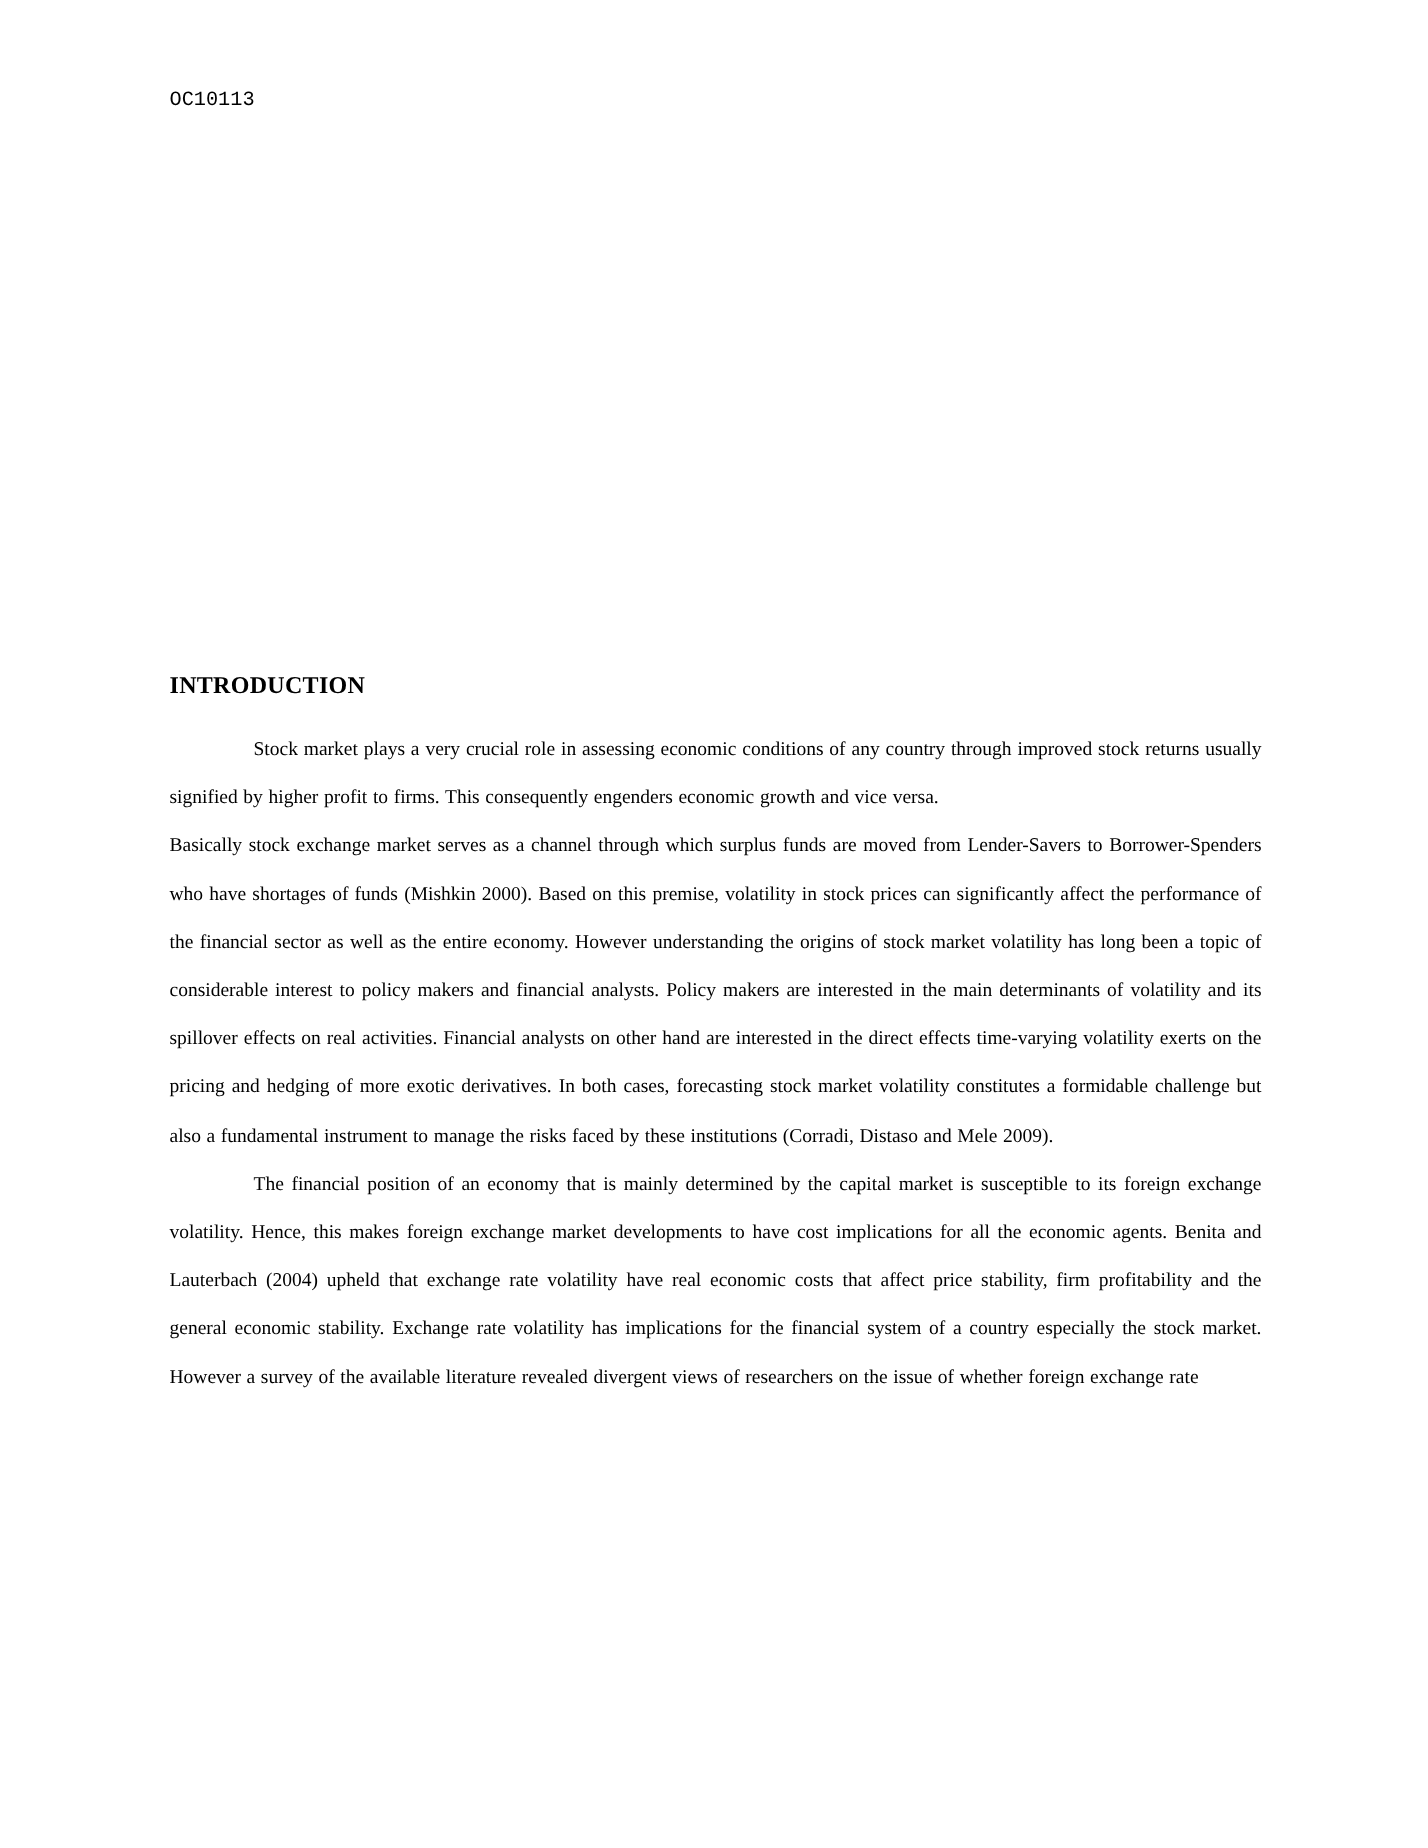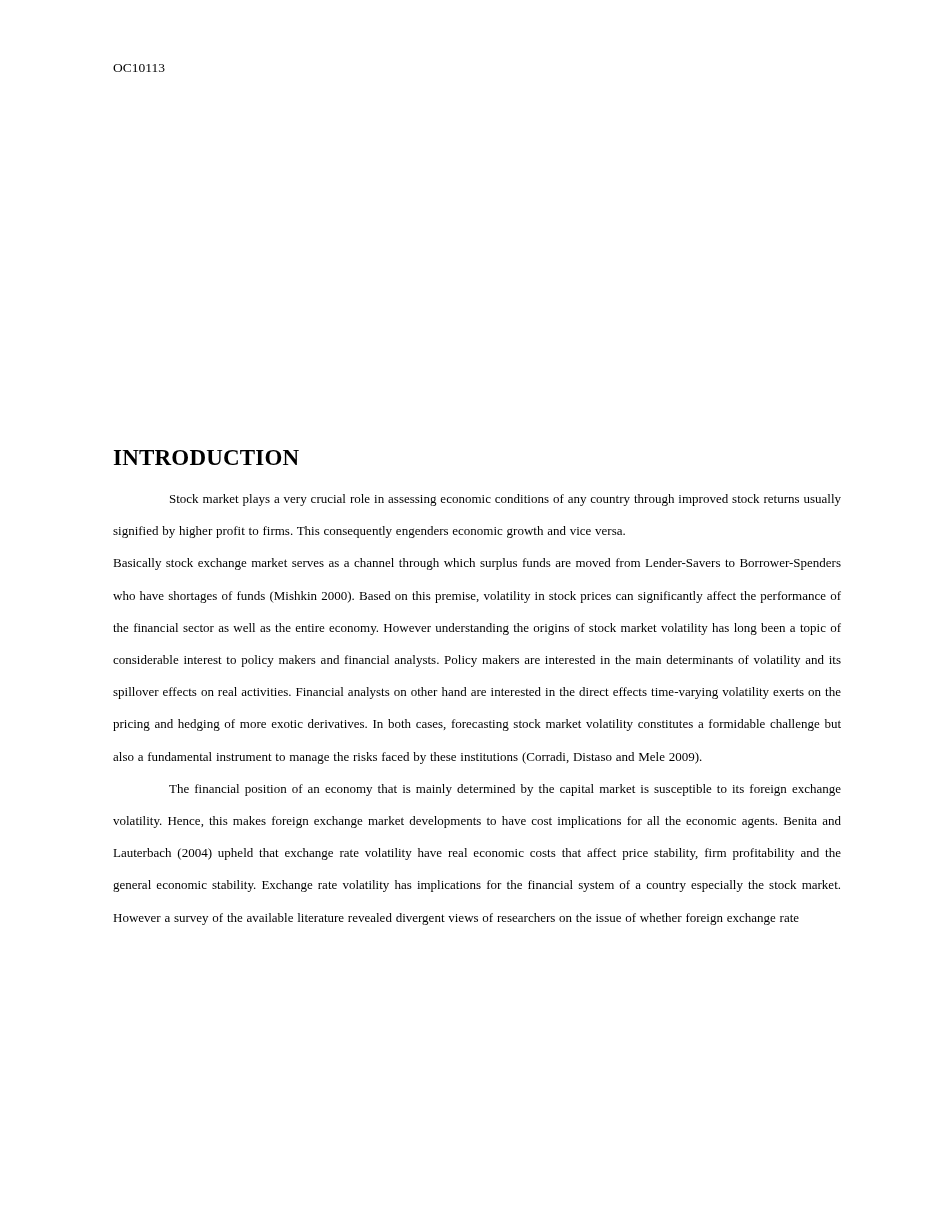--- a/index.html
+++ b/index.html
@@ -13,33 +13,33 @@
     height: 1232px;
     background: #ffffff;
     color: #000000;
     font-family: "Liberation Serif", serif;
     overflow: hidden;
   }
   .header-code {
     position: absolute;
     top: 60px;
     left: 113px;
-    font-family: Liberation Serif, serif;
+    font-family: Liberation Mono, monospace;
     font-size: 13.5px;
     color: #000000;
   }
   .content {
     position: absolute;
     top: 446px;
     left: 113px;
     width: 728px;
   }
   .section-title {
     font-family: "Liberation Serif", serif;
-    font-size: 23px;
+    font-size: 16px;
     font-weight: bold;
     letter-spacing: 0.2px;
     margin: 0 0 13px 0;
     line-height: 24px;
   }
   .body-para {
     font-size: 13px;
     line-height: 32.2px;
     text-align: justify;
     margin: 0;

